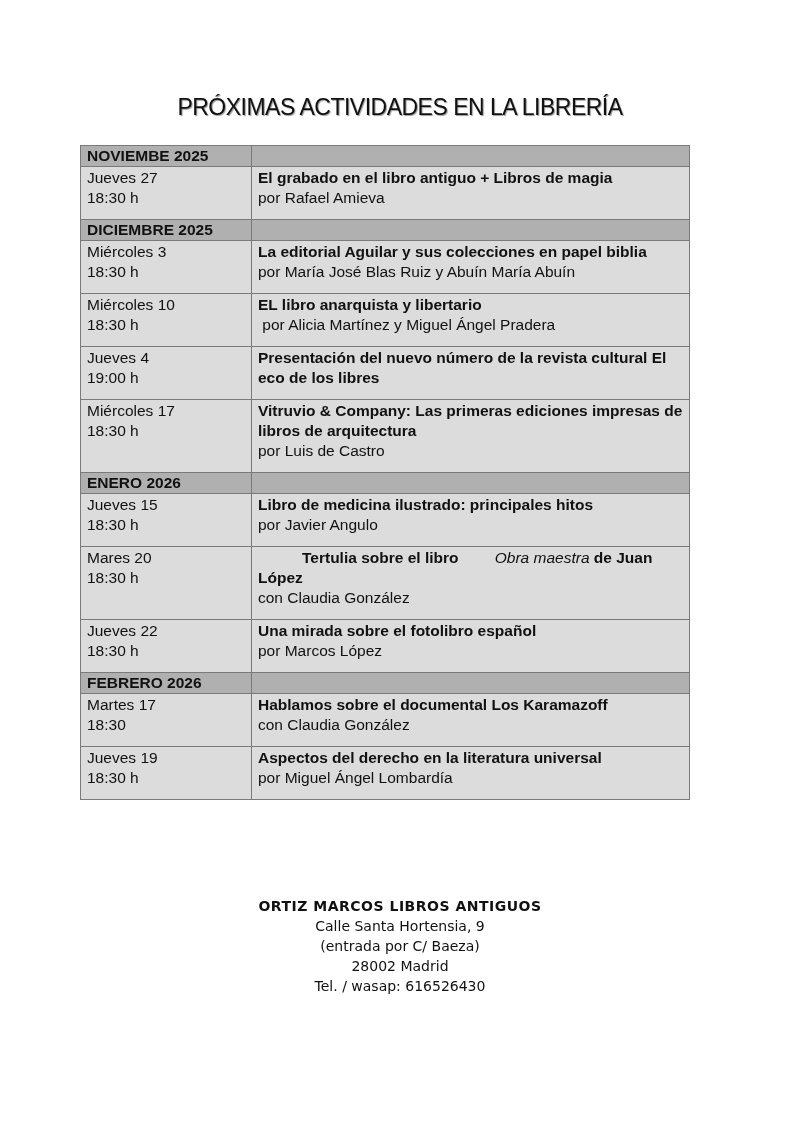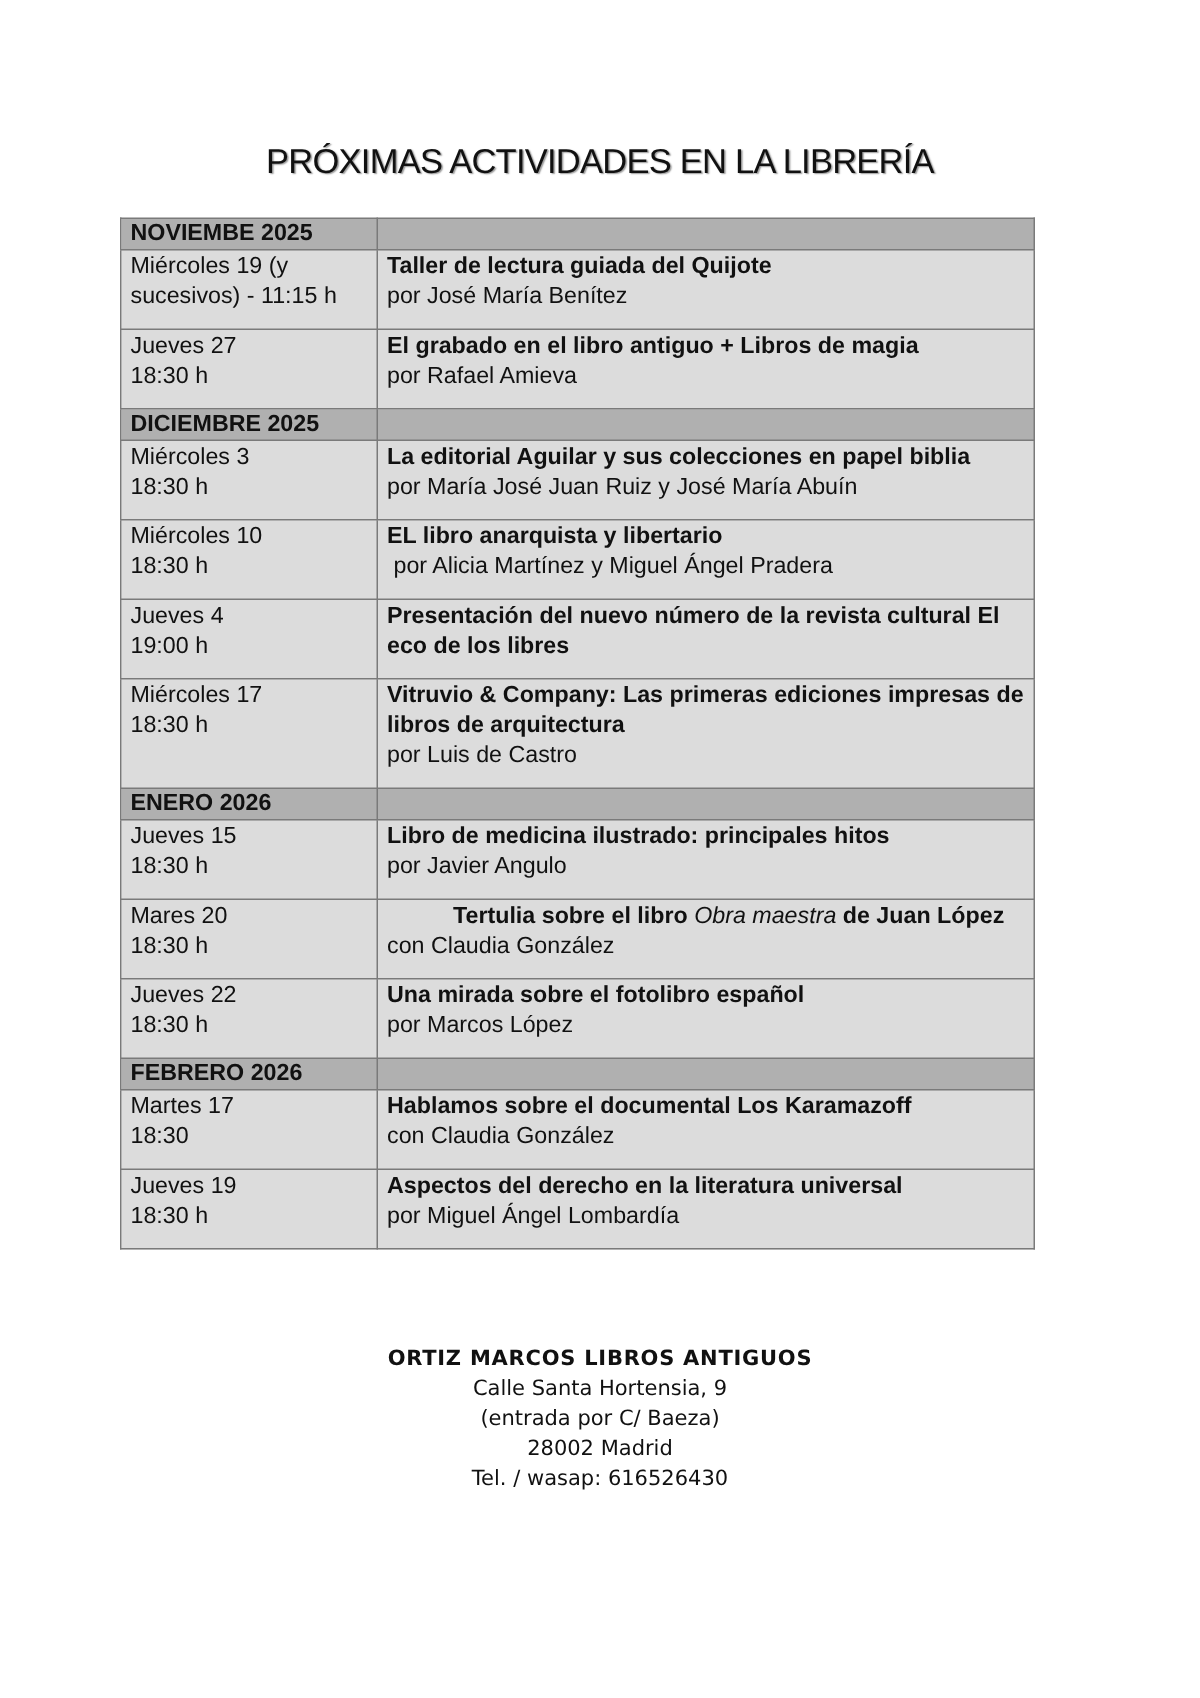--- a/index.html
+++ b/index.html
@@ -34,50 +34,40 @@
 <div class="title">PRÓXIMAS ACTIVIDADES EN LA LIBRERÍA</div>
 
 <table class="schedule">
   <tbody id="schedule-body">
       <tr class="month">
         <td>NOVIEMBE 2025</td>
         <td></td>
       </tr>
       <tr class="event">
         <td class="date-cell">
-          <span class="date-line">Miércoles 19 (y</span>
-          <span class="date-line">sucesivos) - 11:15 h</span>
-        </td>
-        <td class="info-cell">
-          <span class="ev-title"><span style="white-space: pre-wrap;">Taller de lectura guiada del Quijote</span></span>
-          <span class="ev-by" style="white-space: pre-wrap;">por José María Benítez</span>
-        </td>
-      </tr>
-      <tr class="event">
-        <td class="date-cell">
           <span class="date-line">Jueves 27</span>
           <span class="date-line">18:30 h</span>
         </td>
         <td class="info-cell">
           <span class="ev-title"><span style="white-space: pre-wrap;">El grabado en el libro antiguo + Libros de magia</span></span>
           <span class="ev-by" style="white-space: pre-wrap;">por Rafael Amieva</span>
         </td>
       </tr>
       <tr class="month">
         <td>DICIEMBRE 2025</td>
         <td></td>
       </tr>
       <tr class="event">
         <td class="date-cell">
           <span class="date-line">Miércoles 3</span>
           <span class="date-line">18:30 h</span>
         </td>
         <td class="info-cell">
           <span class="ev-title"><span style="white-space: pre-wrap;">La editorial Aguilar y sus colecciones en papel biblia</span></span>
-          <span class="ev-by" style="white-space: pre-wrap;">por María José Juan Ruiz y José María Abuín</span>
+          <span class="ev-by" style="white-space: pre-wrap;">por María José Blas Ruiz y Abuín María Abuín</span>
         </td>
       </tr>
       <tr class="event">
         <td class="date-cell">
           <span class="date-line">Miércoles 10</span>
           <span class="date-line">18:30 h</span>
         </td>
         <td class="info-cell">
           <span class="ev-title"><span style="white-space: pre-wrap;">EL libro anarquista y libertario</span></span>
           <span class="ev-by" style="white-space: pre-wrap;"> por Alicia Martínez y Miguel Ángel Pradera</span>
@@ -115,21 +105,21 @@
           <span class="ev-title"><span style="white-space: pre-wrap;">Libro de medicina ilustrado: principales hitos</span></span>
           <span class="ev-by" style="white-space: pre-wrap;">por Javier Angulo</span>
         </td>
       </tr>
       <tr class="event">
         <td class="date-cell">
           <span class="date-line">Mares 20</span>
           <span class="date-line">18:30 h</span>
         </td>
         <td class="info-cell">
-          <span class="ev-title"><span style="white-space: pre-wrap; margin-left: 44px;">Tertulia sobre el libro </span><span class="it" style="white-space: pre-wrap;">Obra maestra</span><span style="white-space: pre-wrap;"> de Juan López</span></span>
+          <span class="ev-title"><span style="white-space: pre-wrap; margin-left: 44px;">Tertulia sobre el libro </span><span class="it" style="white-space: pre-wrap; margin-left: 32px;">Obra maestra</span><span style="white-space: pre-wrap;"> de Juan López</span></span>
           <span class="ev-by" style="white-space: pre-wrap;">con Claudia González</span>
         </td>
       </tr>
       <tr class="event">
         <td class="date-cell">
           <span class="date-line">Jueves 22</span>
           <span class="date-line">18:30 h</span>
         </td>
         <td class="info-cell">
           <span class="ev-title"><span style="white-space: pre-wrap;">Una mirada sobre el fotolibro español</span></span>

